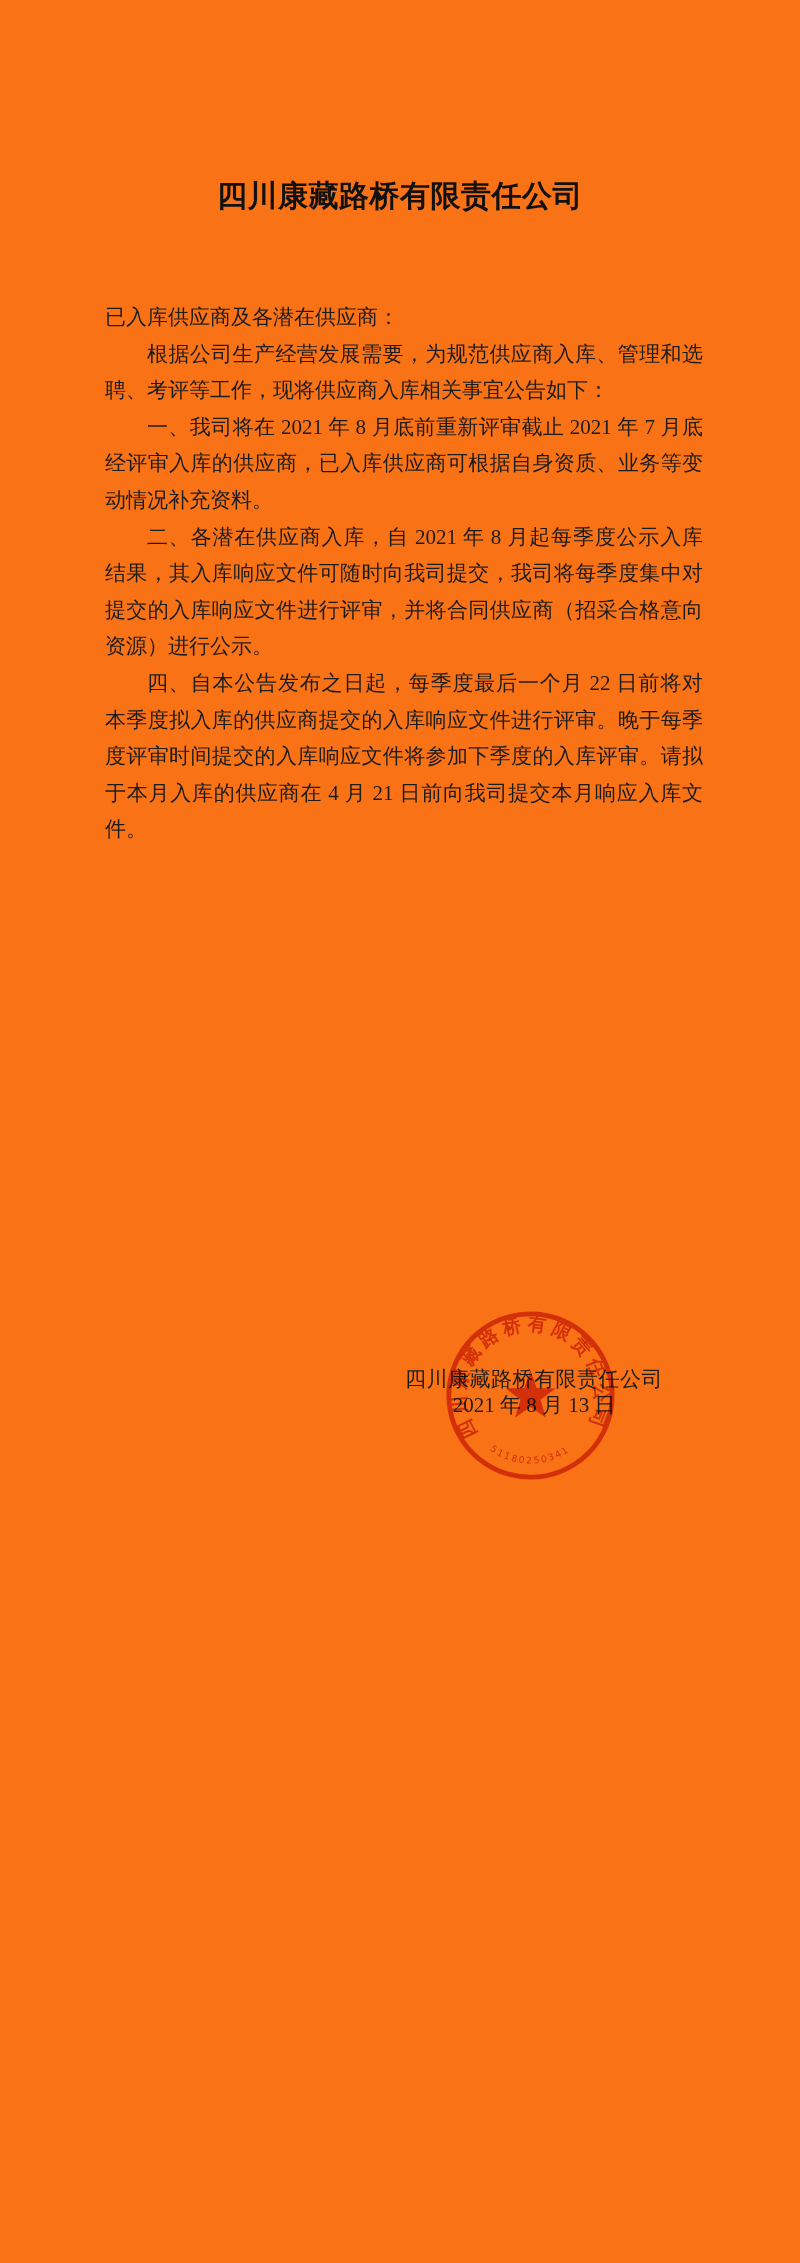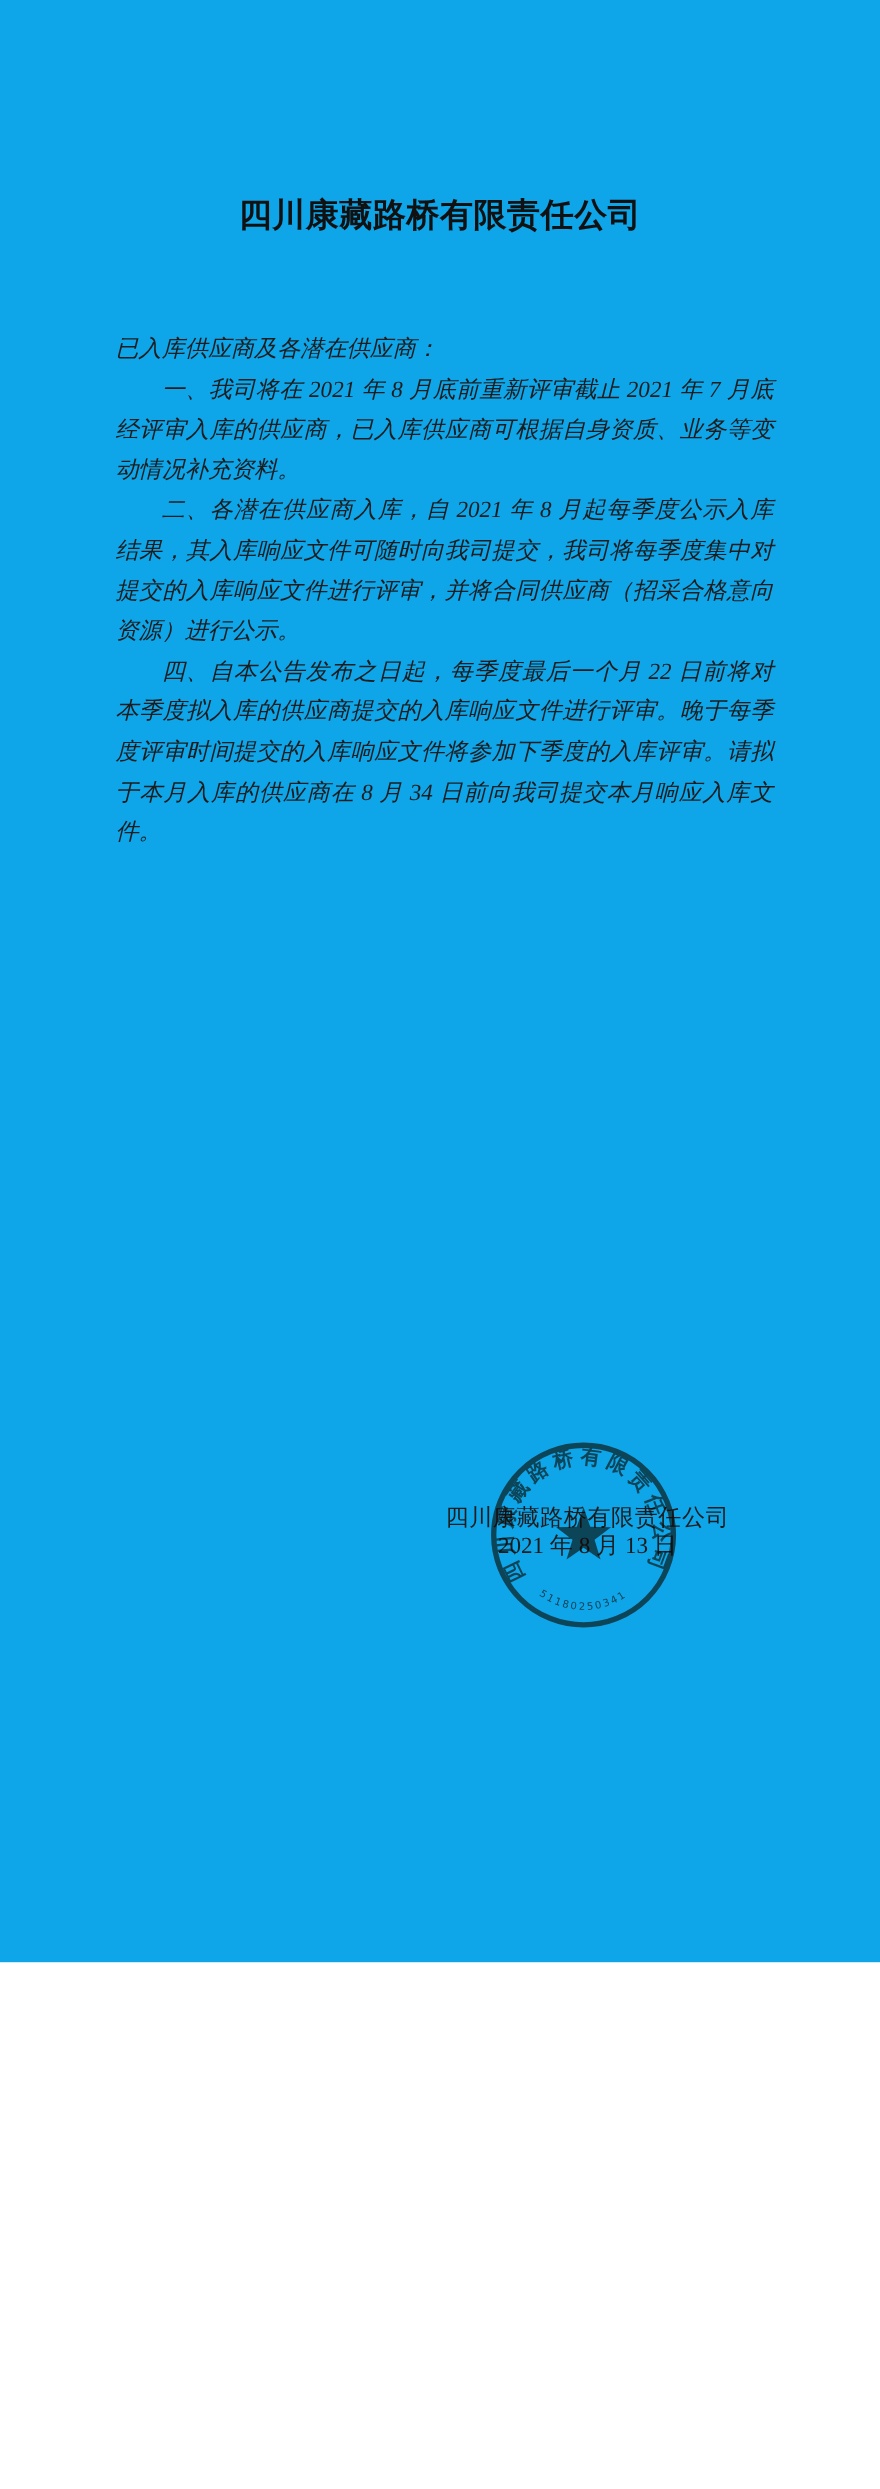--- a/index.html
+++ b/index.html
@@ -1,20 +1,20 @@
 <!DOCTYPE html>
 <html><head>
 <meta charset="utf-8">
 <style>
   html, body { margin: 0; padding: 0; background: #ffffff; }
   .page {
     position: relative;
     width: 800px;
-    height: 1784px;
-    background: #0ea5e9;
+    height: 2263px;
+    background: #f97316;
     overflow: hidden;
     font-family: "Liberation Serif", "DejaVu Serif", serif;
     color: #1a1a1a;
   }
   .title {
     position: absolute;
     top: 176px;
     left: 0;
     width: 800px;
     margin: 0;
@@ -29,21 +29,21 @@
   .doc-body {
     position: absolute;
     top: 299px;
     left: 105px;
     width: 598px;
     font-size: 21px;
     line-height: 36.6px;
     text-align: justify;
     color: #1c1c1c;
   }
-  .doc-body p { margin: 0; padding: 0; font-style: italic; }
+  .doc-body p { margin: 0; padding: 0; }
   .para { text-indent: 2em; }
   .signature {
     position: absolute;
     top: 1366px;
     left: 374px;
     width: 320px;
     text-align: center;
     font-size: 21px;
     color: #1c1c1c;
   }
@@ -66,23 +66,24 @@
 <body>
 
 <div class="page">
 
   <h1 class="title">
     <span class="tl">四川康藏路桥有限责任公司</span>
   </h1>
 
   <div class="doc-body">
     <p class="greeting">已入库供应商及各潜在供应商：</p>
+    <p class="para">根据公司生产经营发展需要，为规范供应商入库、管理和选聘、考评等工作，现将供应商入库相关事宜公告如下：</p>
     <p class="para">一、我司将在 2021 年 8 月底前重新评审截止 2021 年 7 月底经评审入库的供应商，已入库供应商可根据自身资质、业务等变动情况补充资料。</p>
     <p class="para">二、各潜在供应商入库，自 2021 年 8 月起每季度公示入库结果，其入库响应文件可随时向我司提交，我司将每季度集中对提交的入库响应文件进行评审，并将合同供应商（招采合格意向资源）进行公示。</p>
-    <p class="para">四、自本公告发布之日起，每季度最后一个月 22 日前将对本季度拟入库的供应商提交的入库响应文件进行评审。晚于每季度评审时间提交的入库响应文件将参加下季度的入库评审。请拟于本月入库的供应商在 8 月 34 日前向我司提交本月响应入库文件。</p>
+    <p class="para">四、自本公告发布之日起，每季度最后一个月 22 日前将对本季度拟入库的供应商提交的入库响应文件进行评审。晚于每季度评审时间提交的入库响应文件将参加下季度的入库评审。请拟于本月入库的供应商在 4 月 21 日前向我司提交本月响应入库文件。</p>
   </div>
 
   <div class="signature">
     <div class="sig-company">四川康藏路桥有限责任公司</div>
     <div class="sig-date">2021 年 8 月 13 日</div>
   </div>
 
   <svg class="seal" viewBox="0 0 180 180" xmlns="http://www.w3.org/2000/svg" aria-hidden="true">
     <defs>
       <path id="sealTopArc" d="M 37.2 131.3 A 67 67 0 1 1 142.8 131.3" fill="none"></path>

